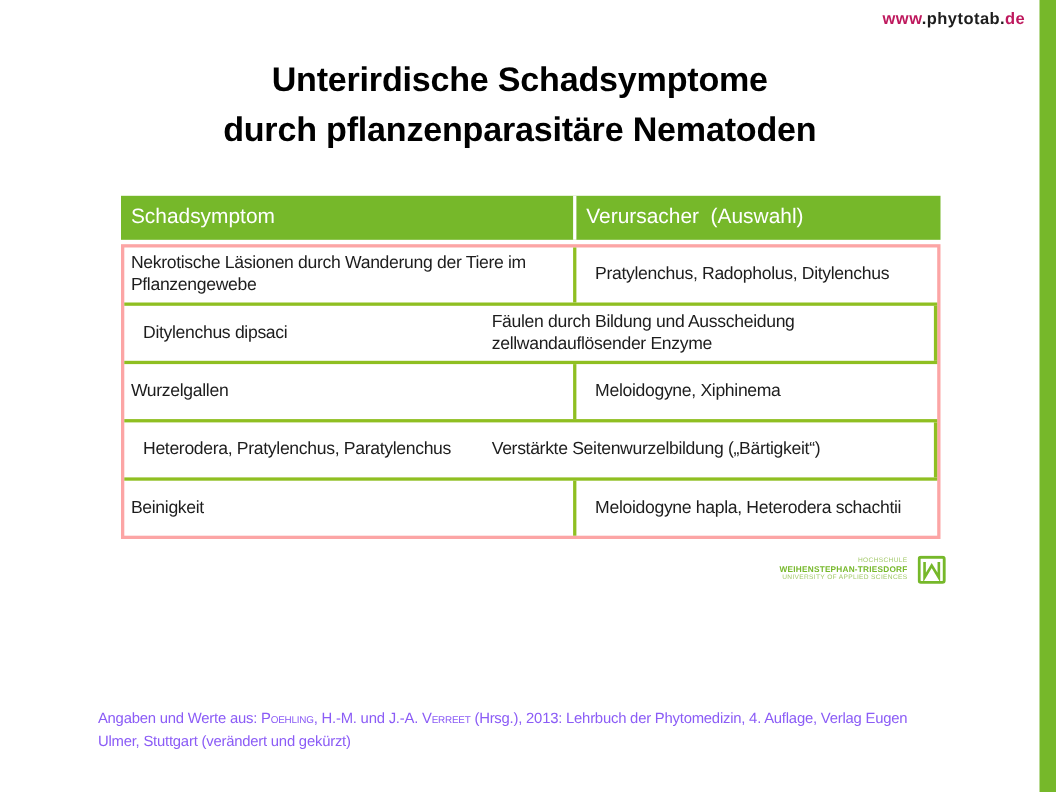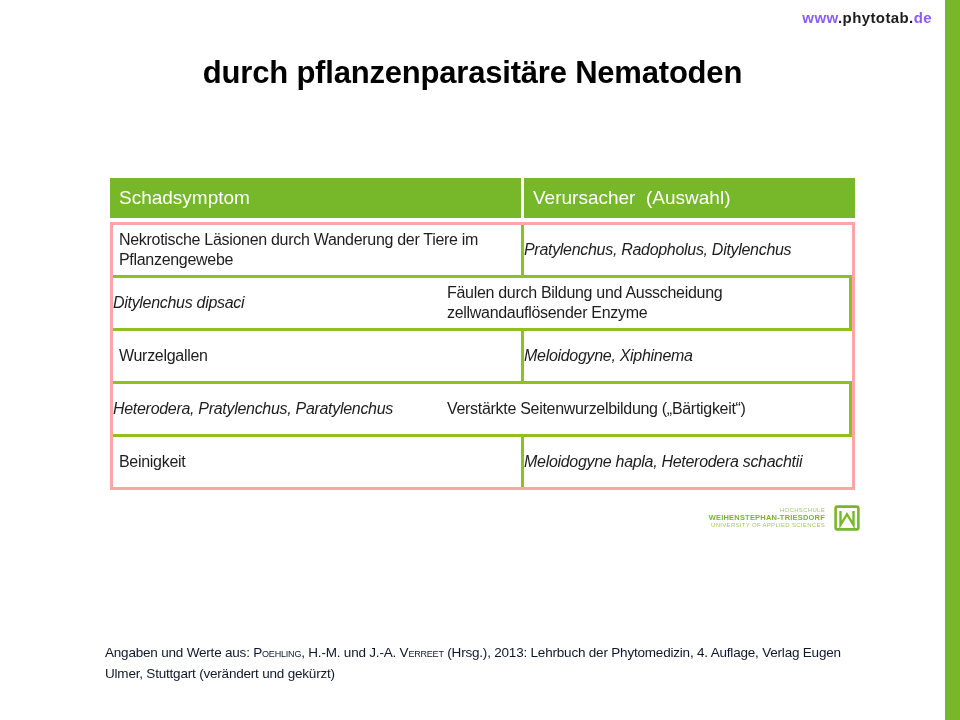--- a/index.html
+++ b/index.html
@@ -18,21 +18,21 @@
     width: 15px; height: 720px;
     background: #76b82a;
   }
 
   
   .site-url {
     position: absolute; top: 9px; right: 28px;
     font-size: 15px; font-weight: bold; letter-spacing: 0.4px;
     white-space: nowrap;
   }
-  .site-url .green { color: #8b5cf6; }
+  .site-url .green { color: #be185d; }
   .site-url .dark  { color: #1d1d1d; }
 
   
   .title {
     position: absolute; top: 50px; left: 0;
     width: 945px;
     text-align: center;
     font-size: 31px; font-weight: bold; color: #000;
     line-height: 45px;
     letter-spacing: -0.2px;
@@ -71,22 +71,21 @@
     box-sizing: border-box;
     line-height: 20px;
   }
   .td-symptom {
     width: 411px;
     border-right: 3px solid #8fbf21;
     padding: 5px 10px 5px 6px;
   }
   .td-cause {
     flex: 1;
-    padding: 5px 4px 5px 0;
-    font-style: italic;
+    padding: 5px 4px 5px 17px;
     white-space: nowrap;
   }
 
   
   .attribution {
     position: absolute; top: 505px; left: 110px;
     width: 750px;
     display: flex; justify-content: flex-end; align-items: center;
     gap: 9px;
   }
@@ -98,35 +97,36 @@
     text-align: right; line-height: 1.12;
     white-space: nowrap;
   }
   .hswt-line1 { font-size: 6px;   color: #a3c96a; letter-spacing: 0.3px; }
   .hswt-line2 { font-size: 7.5px; color: #76b82a; font-weight: bold; letter-spacing: 0.2px; }
   .hswt-line3 { font-size: 6px;   color: #a3c96a; letter-spacing: 0.3px; }
   .hswt-mark { width: 26px; height: 26px; display: block; }
 
   
   .source {
-    position: absolute; left: 105px; top: 643px;
+    position: absolute; left: 89px; top: 643px;
     width: 772px;
     font-size: 13.5px; letter-spacing: -0.2px;
-    line-height: 1.55; color: #0f172a;
+    line-height: 1.55; color: #8b5cf6;
   }
   .sc { font-variant: small-caps; }
 </style>
 </head>
 <body>
 
 <div class="side-bar"></div>
 
 <div class="site-url"><span class="green">www</span><span class="dark">.</span><span class="dark">phytotab</span><span class="dark">.</span><span class="green">de</span></div>
 
 <div class="title">
+  <div>Unterirdische Schadsymptome</div>
   <div>durch pflanzenparasitäre Nematoden</div>
 </div>
 
 <div class="table">
   <div class="thead">
     <div class="th th-symptom">Schadsymptom</div>
     <div class="th th-cause">Verursacher&nbsp; (Auswahl)</div>
   </div>
   <div class="tbody">
     <div class="trow">

